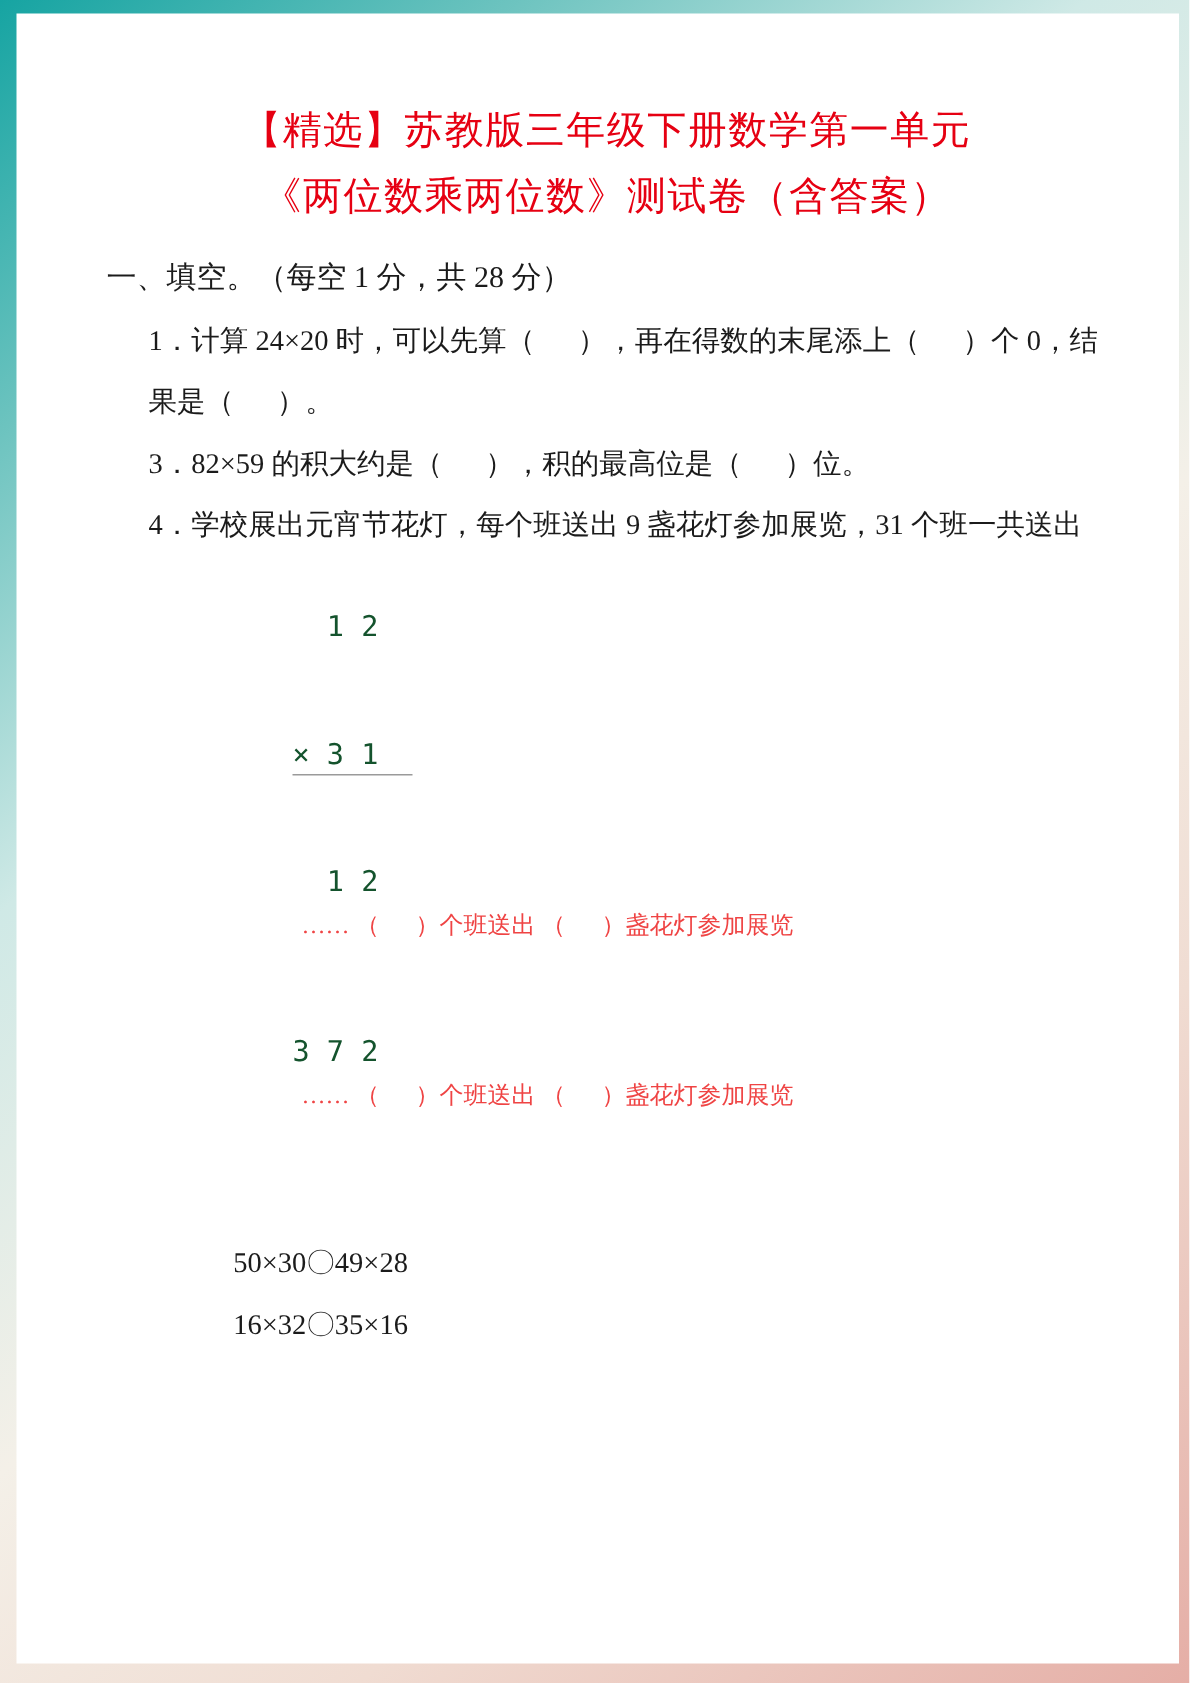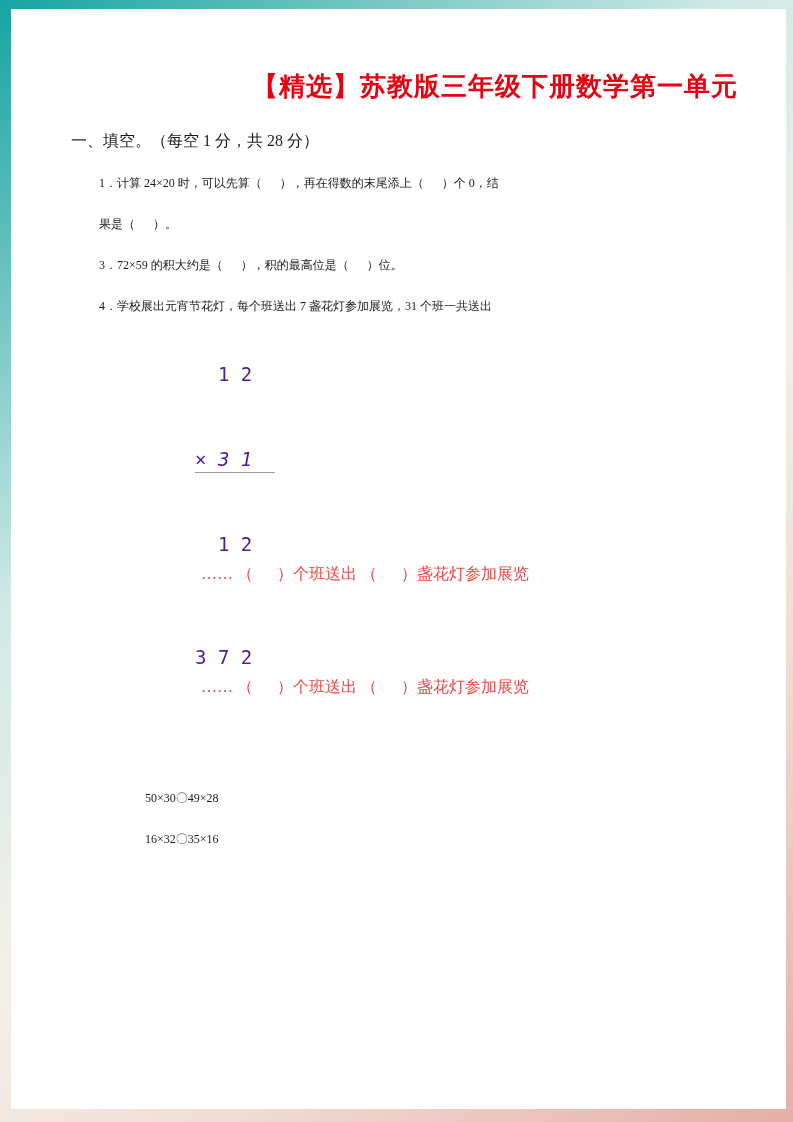--- a/index.html
+++ b/index.html
@@ -17,56 +17,57 @@
     padding: 9px 7px 13px 11px;
   }
   .paper {
     box-sizing: border-box;
     width: 100%; height: 100%;
     background: #ffffff;
     padding: 56px 48px 0 60px;
     overflow: hidden;
   }
   .title {
-    font-size: 26px; font-weight: bold; color: #e60012;
-    text-align: right; line-height: 44px; letter-spacing: 1px;
+    font-size: 26px; font-weight: normal; color: #e60012;
+    text-align: center; line-height: 44px; letter-spacing: 1px;
     white-space: pre;
   }
-  .section { font-size: 16px; line-height: 44px; margin-top: 10px; white-space: pre; }
-  .line { font-size: 12px; line-height: 41px; white-space: pre; }
+  .section { font-size: 20px; line-height: 44px; margin-top: 10px; white-space: pre; }
+  .line { font-size: 19px; line-height: 41px; white-space: pre; }
   .indent1 { padding-left: 28px; }
   .indent2 { padding-left: 56px; }
   .vmult { margin: 6px 0 8px 92px; color: #8c8c8c; }
   .vrow { line-height: 28px; font-size: 16px; white-space: pre; }
   .vdigits {
     display: inline-block; width: 80px; line-height: 26px;
     font-family: "DejaVu Sans Mono", monospace; font-size: 19px;
-    white-space: pre; color: #4c1d95;
+    white-space: pre; color: #14532d;
   }
-  .rule { border-bottom: 1.5px solid #9a9a9a; font-style: italic; }
+  .rule { border-bottom: 1.5px solid #9a9a9a; }
   .vnote { margin-left: 6px; color: #ef4444; }
   .cmp { display: inline-block; width: 172px; }
 </style>
 </head>
 <body>
 
 <div class="frame">
   <div class="paper">
 
     <div class="title">【精选】苏教版三年级下册数学第一单元</div>
+    <div class="title">《两位数乘两位数》测试卷（含答案）</div>
 
     <div class="section">一、填空。（每空 1 分，共 28 分）</div>
 
     <div class="line indent1">1．计算 24×20 时，可以先算（      ），再在得数的末尾添上（      ）个 0，结</div>
     <div class="line indent1">果是（      ）。</div>
 
 
-    <div class="line indent1">3．72×59 的积大约是（      ），积的最高位是（      ）位。</div>
+    <div class="line indent1">3．82×59 的积大约是（      ），积的最高位是（      ）位。</div>
 
-    <div class="line indent1">4．学校展出元宵节花灯，每个班送出 7 盏花灯参加展览，31 个班一共送出</div>
+    <div class="line indent1">4．学校展出元宵节花灯，每个班送出 9 盏花灯参加展览，31 个班一共送出</div>
 
     <div class="vmult">
       <div class="vrow">
         <span class="vdigits">  1 2</span>
       </div>
       <div class="vrow">
         <span class="vdigits rule">× 3 1</span>
       </div>
       <div class="vrow">
         <span class="vdigits">  1 2</span>

